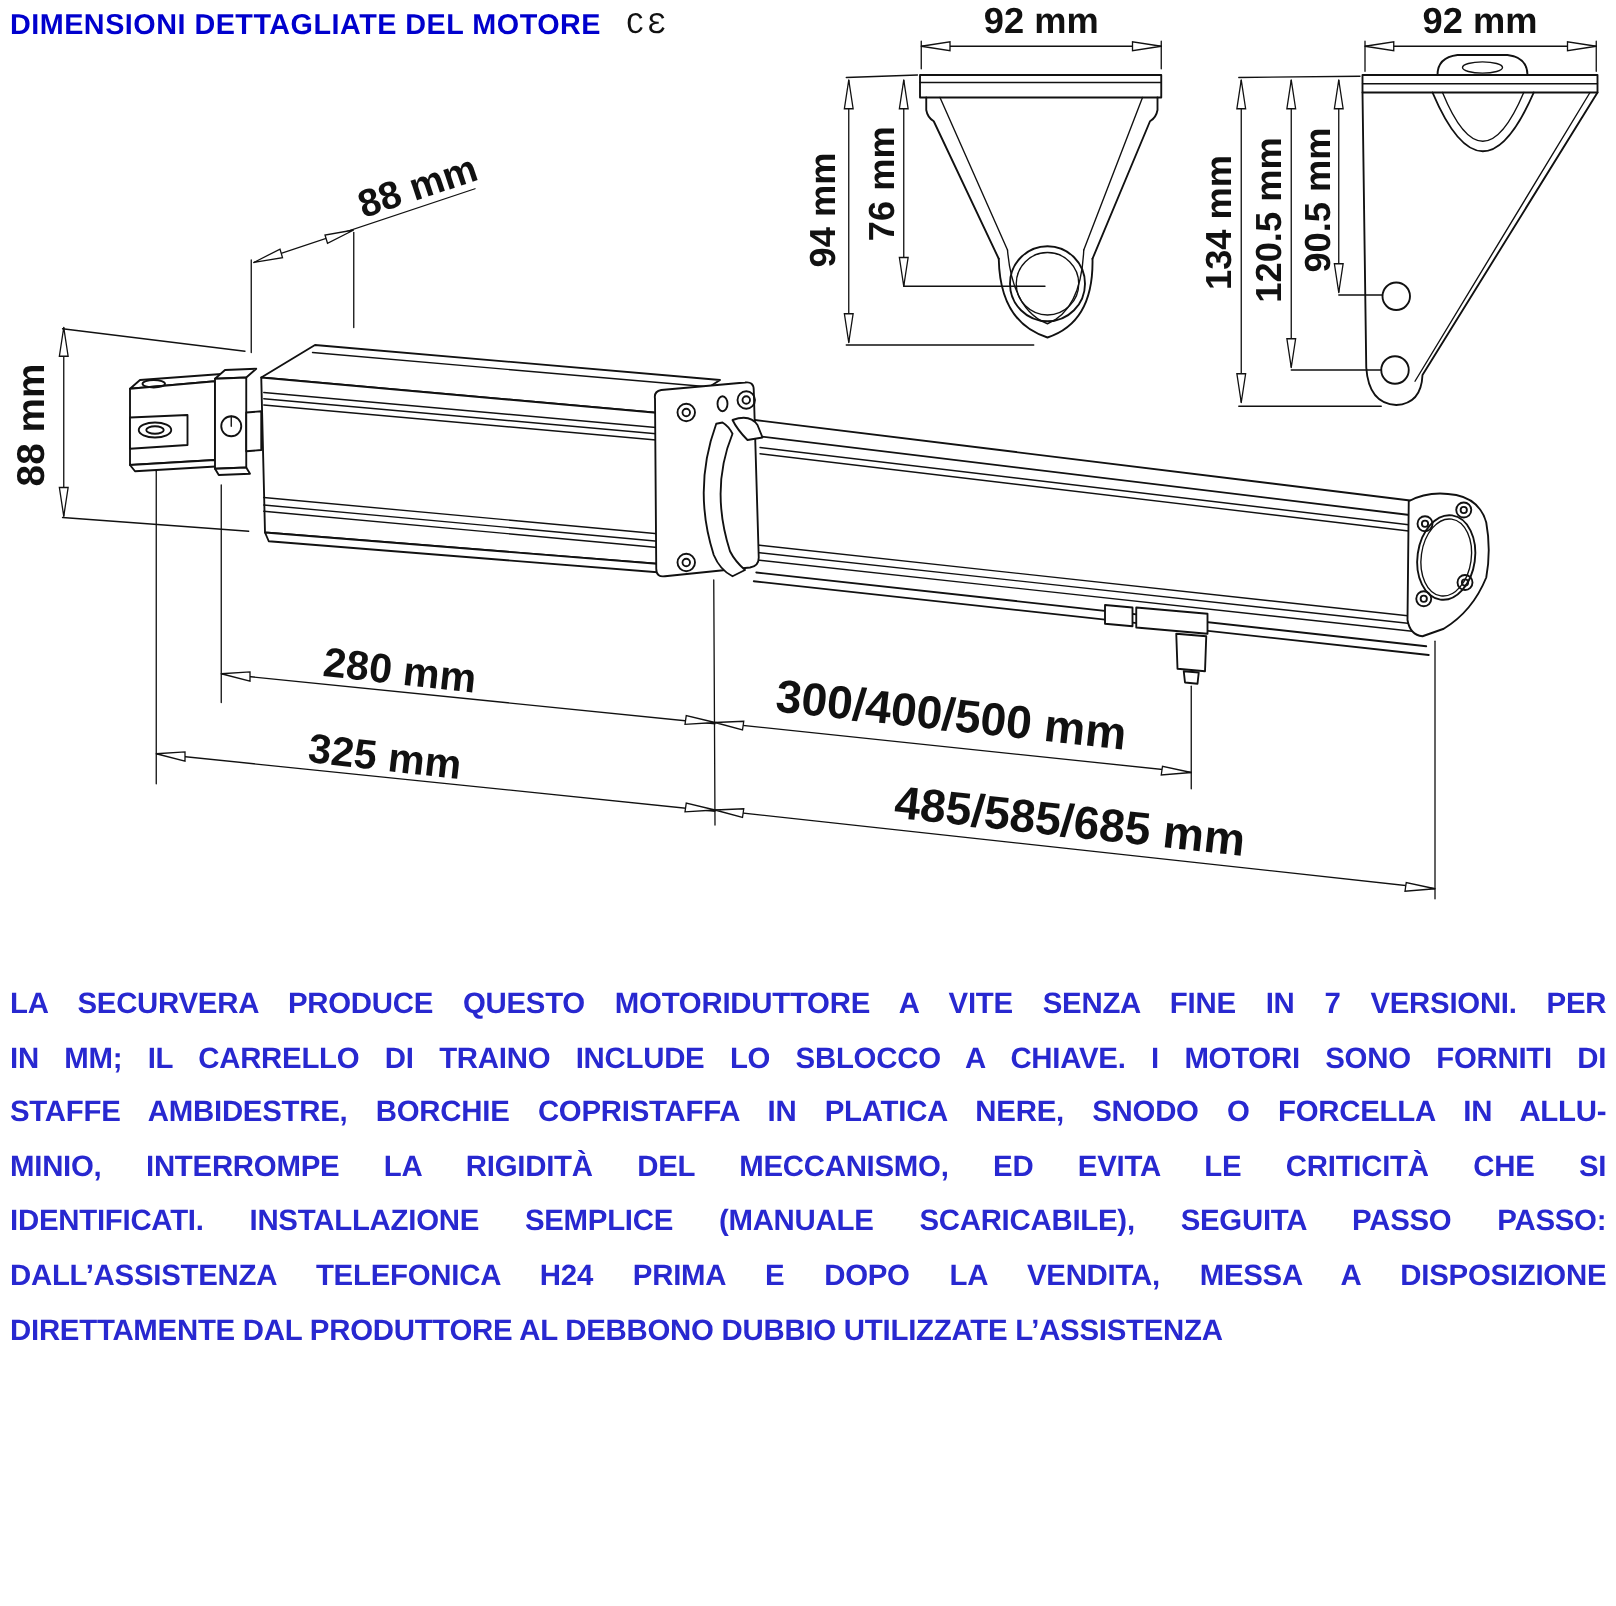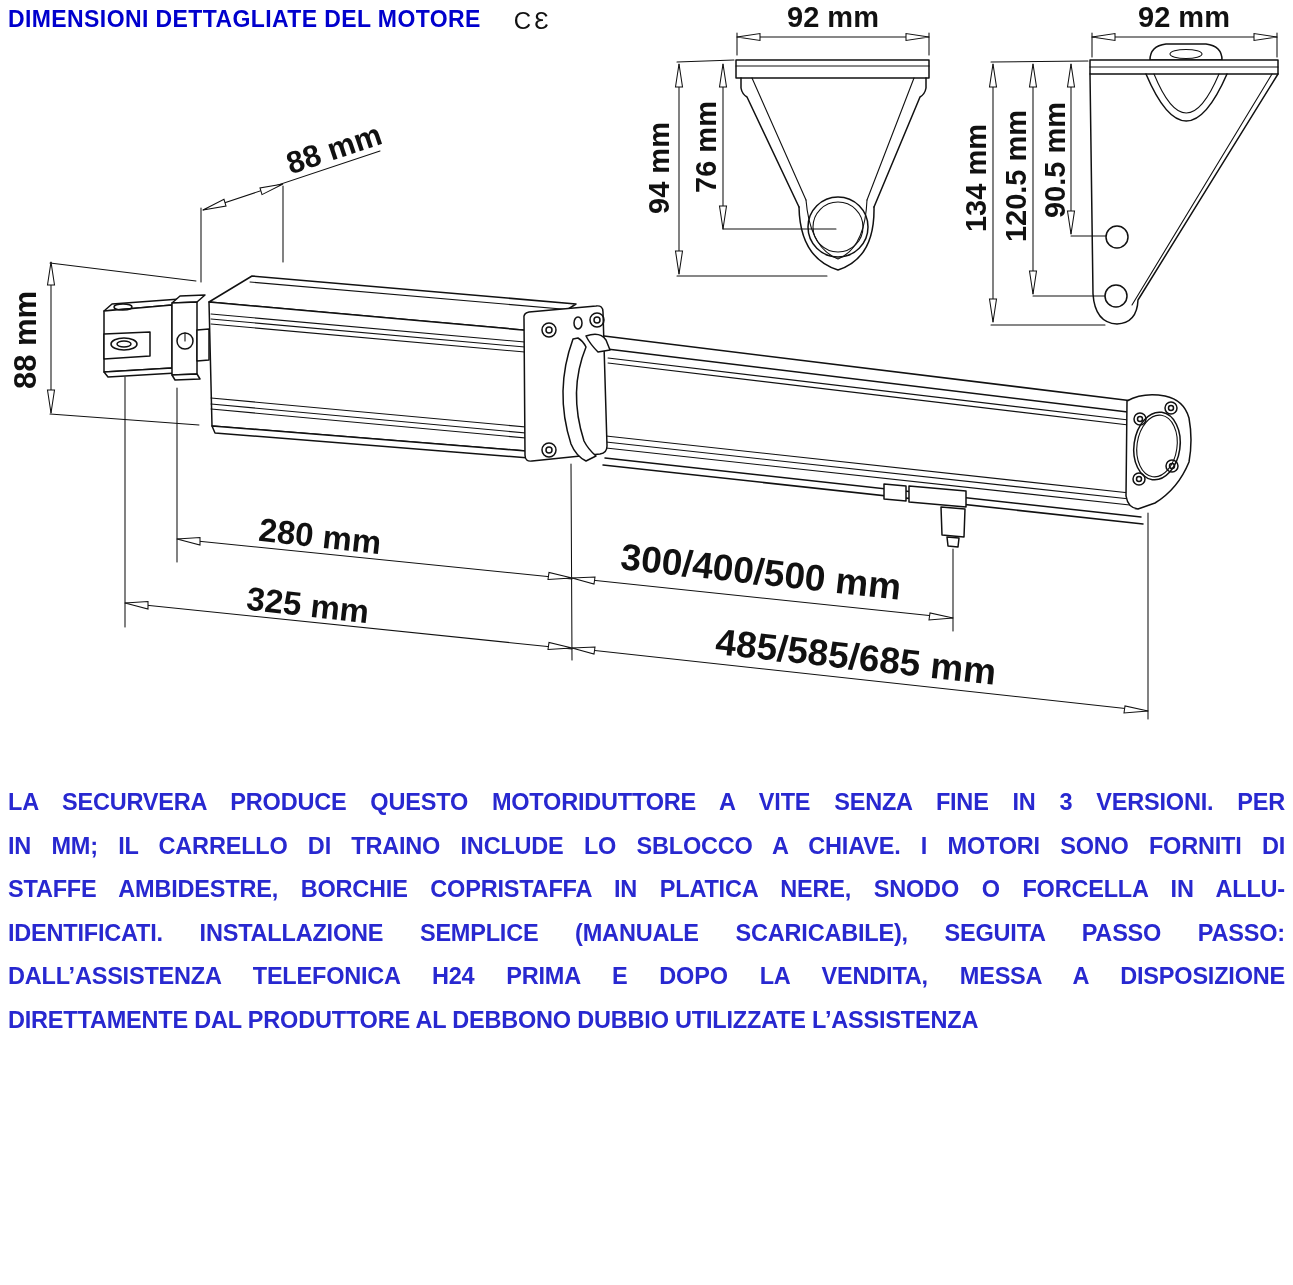--- a/index.html
+++ b/index.html
@@ -1,21 +1,21 @@
 <!DOCTYPE html>
 <html><head>
 <meta charset="utf-8">
 <style>
   html,body{margin:0;padding:0;background:#fff;}
   .page{position:relative;width:1293px;height:1285px;background:#ffffff;overflow:hidden;
         font-family:"Liberation Sans",sans-serif;}
-  .hdr{position:absolute;left:8px;top:6px;display:flex;align-items:flex-start;gap:9px;white-space:nowrap;}
+  .hdr{position:absolute;left:8px;top:6px;display:flex;align-items:flex-start;gap:20px;white-space:nowrap;}
   .hdr .title{color:#0000cd;font-size:23px;font-weight:bold;letter-spacing:0.4px;}
-  .hdr .ce{color:#111;font-family:Liberation Sans, sans-serif;font-size:24px;font-weight:500;
-           letter-spacing:3px;margin-top:1px;margin-left:24px;}
+  .hdr .ce{color:#111;font-family:Liberation Mono, monospace;font-size:24px;font-weight:500;
+           letter-spacing:3px;margin-top:1px;}
   svg text{font-family:"Liberation Sans",sans-serif;font-weight:bold;fill:#111;}
   .drawing{position:absolute;left:0;top:0;}
   .desc{position:absolute;left:8px;top:781px;width:1277px;color:#2828d0;
         font-size:23.5px;font-weight:bold;letter-spacing:-0.2px;}
   .desc div{line-height:43.6px;height:43.6px;text-align:justify;text-align-last:justify;overflow:hidden;}
   .desc div:last-child{text-align-last:left;}
 </style>
 </head>
 <body>
 
@@ -209,21 +209,22 @@
       <text x="1055" y="160" font-size="29" dominant-baseline="central" transform="rotate(-90 1055 160)">90.5 mm</text>
     </g>
   </svg>
 
   <div class="hdr">
     <span class="title">DIMENSIONI DETTAGLIATE DEL MOTORE</span>
     <span class="ce">CƐ</span>
   </div>
 
   <div class="desc">
-    <div>LA SECURVERA PRODUCE QUESTO MOTORIDUTTORE A VITE SENZA FINE IN 3 VERSIONI. PER</div>
+    <div>LA SECURVERA PRODUCE QUESTO MOTORIDUTTORE A VITE SENZA FINE IN 7 VERSIONI. PER</div>
     <div>IN MM; IL CARRELLO DI TRAINO INCLUDE LO SBLOCCO A CHIAVE. I MOTORI SONO FORNITI DI</div>
     <div>STAFFE AMBIDESTRE, BORCHIE COPRISTAFFA IN PLATICA NERE, SNODO O FORCELLA IN ALLU-</div>
+    <div>MINIO, INTERROMPE LA RIGIDITÀ DEL MECCANISMO, ED EVITA LE CRITICITÀ CHE SI</div>
     <div>IDENTIFICATI. INSTALLAZIONE SEMPLICE (MANUALE SCARICABILE), SEGUITA PASSO PASSO:</div>
     <div>DALL’ASSISTENZA TELEFONICA H24 PRIMA E DOPO LA VENDITA, MESSA A DISPOSIZIONE</div>
     <div>DIRETTAMENTE DAL PRODUTTORE AL DEBBONO DUBBIO UTILIZZATE L’ASSISTENZA</div>
   </div>
 
 </div>
 
 </body></html>

